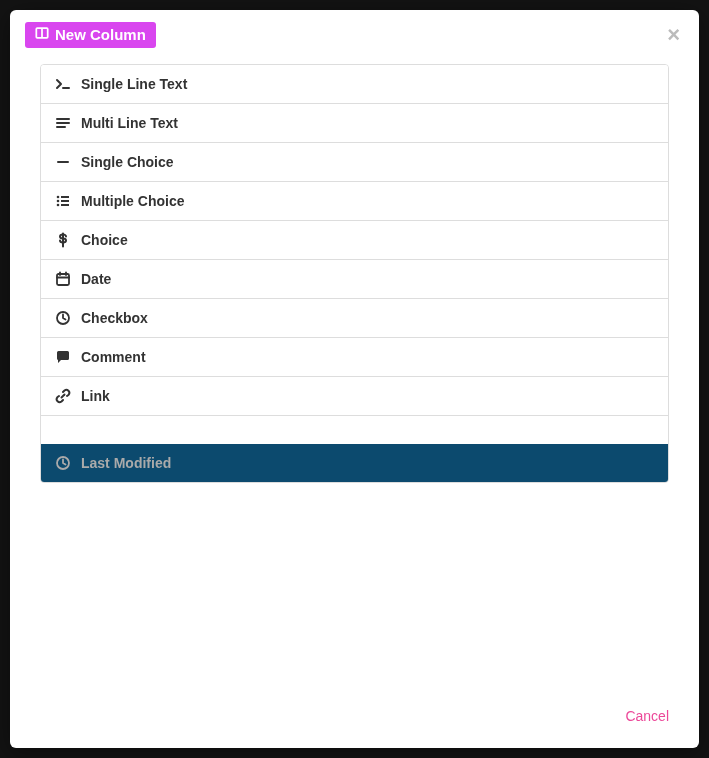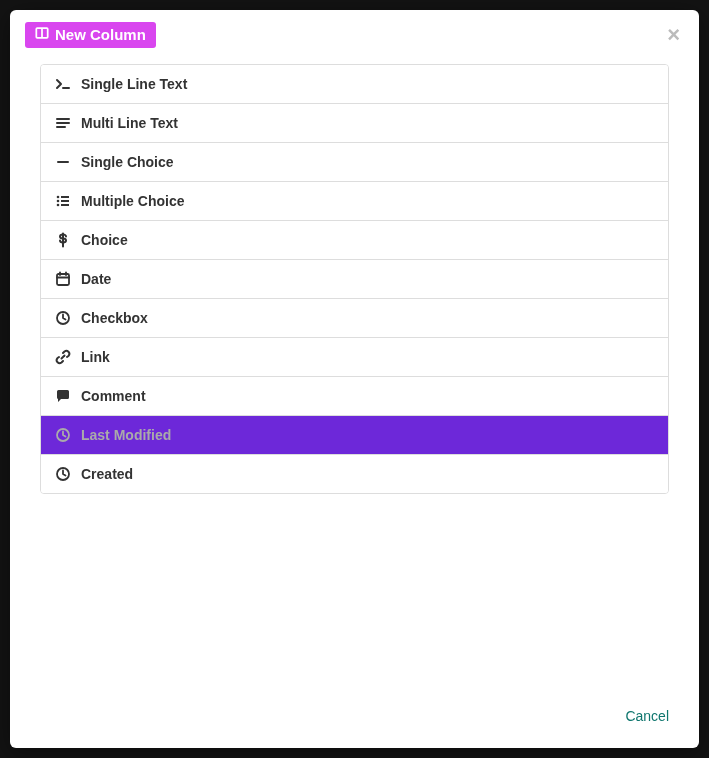--- a/index.html
+++ b/index.html
@@ -77,22 +77,23 @@
     gap: 10px;
     padding: 11px 14px;
     border-bottom: 1px solid #ddd;
     background: #fff;
     cursor: pointer;
     color: #333;
   }
   .list-item:last-child { border-bottom: none; }
   .list-item.disabled {
     color: #aaa;
-    background: #6d28d9;
+    background: #0c4a6e;
     cursor: not-allowed;
+    margin-top: 28px;
   }
   .list-item .label {
     font-weight: 700;
     font-size: 14px;
   }
   .list-item .list-icon {
     width: 16px;
     min-width: 16px;
     height: 16px;
     display: inline-flex;
@@ -101,21 +102,21 @@
     color: inherit;
   }
   .modal-footer {
     padding: 14px 20px 18px 20px;
     display: flex;
     justify-content: flex-end;
   }
   .cancel-btn {
     background: none;
     border: none;
-    color: #0f766e;
+    color: #ec4899;
     font-size: 14px;
     cursor: pointer;
     padding: 6px 10px;
   }
   svg { display: block; }
 </style>
 </head>
 <body>
 
 <div class="backdrop"></div>
@@ -201,54 +202,45 @@
           <span class="list-icon">
             <svg viewBox="0 0 16 16" fill="none" stroke="currentColor" stroke-width="1.8" stroke-linecap="round" stroke-linejoin="round" width="16" height="16">
     <circle cx="8" cy="8" r="6"></circle>
               <polyline points="8,4.5 8,8 10.5,9.5"></polyline>
   </svg>
           </span>
           <span class="label">Checkbox</span>
         </div>
         <div class="list-item">
           <span class="list-icon">
+            <svg viewBox="0 0 16 16" fill="currentColor" width="16" height="16">
+    <path d="M2 3.5a1.5 1.5 0 0 1 1.5-1.5h9A1.5 1.5 0 0 1 14 3.5v6A1.5 1.5 0 0 1 12.5 11H6l-3 3v-3H3.5A1.5 1.5 0 0 1 2 9.5v-6z"></path>
+  </svg>
+          </span>
+          <span class="label">Comment</span>
+        </div>
+        <div class="list-item">
+          <span class="list-icon">
             <svg viewBox="0 0 16 16" fill="none" stroke="currentColor" stroke-width="2" stroke-linecap="round" stroke-linejoin="round" width="16" height="16">
     <path d="M6.5 9.5 9.5 6.5"></path>
     <path d="M8 4l1.5-1.5a3 3 0 0 1 4.2 4.2L12 8"></path>
     <path d="M8 12l-1.5 1.5a3 3 0 0 1-4.2-4.2L4 8"></path>
   </svg>
           </span>
           <span class="label">Link</span>
         </div>
-        <div class="list-item">
-          <span class="list-icon">
-            <svg viewBox="0 0 16 16" fill="currentColor" width="16" height="16">
-    <path d="M2 3.5a1.5 1.5 0 0 1 1.5-1.5h9A1.5 1.5 0 0 1 14 3.5v6A1.5 1.5 0 0 1 12.5 11H6l-3 3v-3H3.5A1.5 1.5 0 0 1 2 9.5v-6z"></path>
-  </svg>
-          </span>
-          <span class="label">Comment</span>
-        </div>
         <div class="list-item disabled">
           <span class="list-icon">
             <svg viewBox="0 0 16 16" fill="none" stroke="currentColor" stroke-width="1.8" stroke-linecap="round" stroke-linejoin="round" width="16" height="16">
     <circle cx="8" cy="8" r="6"></circle>
               <polyline points="8,4.5 8,8 10.5,9.5"></polyline>
   </svg>
           </span>
           <span class="label">Last Modified</span>
         </div>
-        <div class="list-item">
-          <span class="list-icon">
-            <svg viewBox="0 0 16 16" fill="none" stroke="currentColor" stroke-width="1.8" stroke-linecap="round" stroke-linejoin="round" width="16" height="16">
-    <circle cx="8" cy="8" r="6"></circle>
-              <polyline points="8,4.5 8,8 10.5,9.5"></polyline>
-  </svg>
-          </span>
-          <span class="label">Created</span>
-        </div>
       </div>
   </div>
 
   <div class="modal-footer">
     <button class="cancel-btn">Cancel</button>
   </div>
 
 </div>
 
 </body></html>

